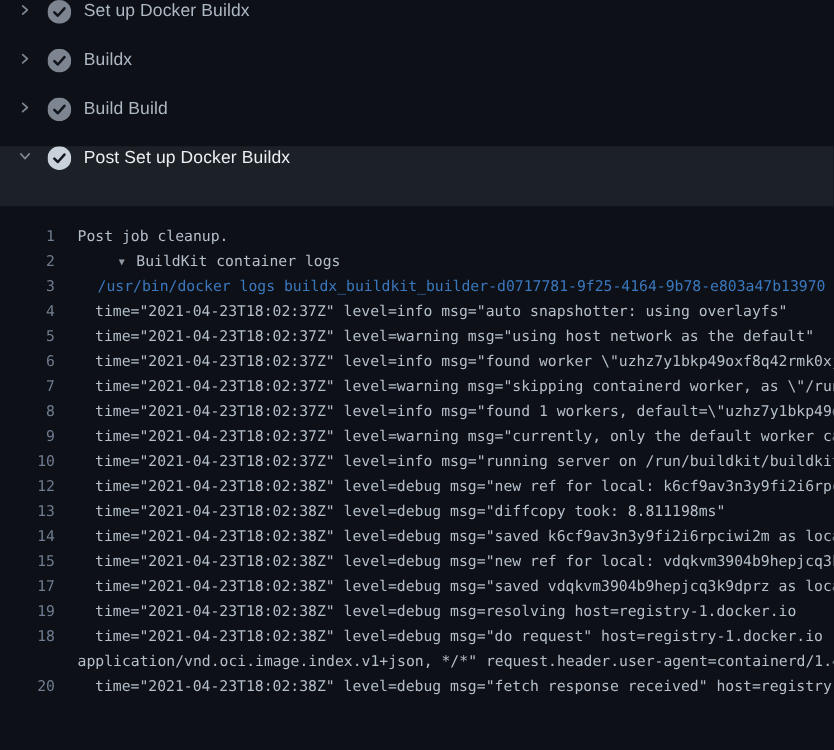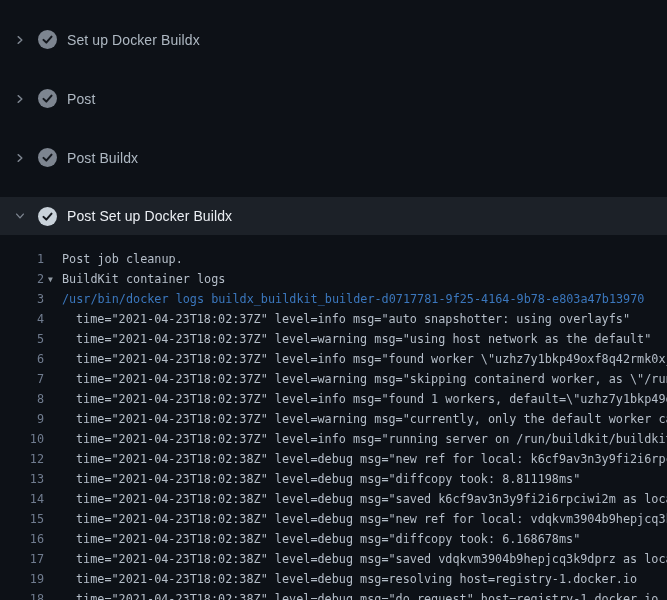--- a/index.html
+++ b/index.html
@@ -5,26 +5,25 @@
   html,body{margin:0;padding:0;}
   body{
     width:667px;height:600px;overflow:hidden;
     background:#0d1117;
     font-family:"Liberation Sans",sans-serif;
     -webkit-font-smoothing:antialiased;
   }
   
   .steps{width:667px;}
   .step-row{
-    display:flex;align-items:center;
+    display:flex;
     height:39px;padding-left:12px;box-sizing:border-box;
     cursor:pointer;
-    margin-top:20px;
   }
-  .step-row.expanded{background:#1c2128;height:38px;}
+  .step-row.expanded{background:#1c2128;height:48px;}
   .chev{
     width:16px;height:16px;flex:0 0 16px;
     display:flex;align-items:center;justify-content:center;
     color:#7d8590;
   }
   .chev svg{display:block;}
   .status{
     width:19px;height:19px;flex:0 0 19px;
     margin-left:10px;border-radius:50%;
     display:flex;align-items:center;justify-content:center;
@@ -46,22 +45,22 @@
     white-space:pre;overflow:hidden;width:667px;
   }
   .num{
     flex:0 0 44px;text-align:right;
     color:#707c8f;user-select:none;cursor:pointer;
   }
   .txt{color:#b5bec9;flex:0 0 auto;}
   .k-base  .txt{padding-left:18px;}
   .k-wrap  .txt{padding-left:18px;}
   .k-output .txt{padding-left:32px;}
-  .k-command .txt{padding-left:18px;color:#3b77bd;}
-  .k-group .txt{padding-left:4px;cursor:pointer;}
+  .k-command .txt{padding-left:34px;color:#3b77bd;}
+  .k-group .txt{padding-left:4px;cursor:pointer;margin-left:47px;}
   .caret{
     display:inline-block;width:14px;color:#9099a3;
     font-size:8px;vertical-align:1px;
   }
 </style>
 </head>
 <body>
 
 <div class="steps" id="steps">
     <div class="step-row">
@@ -83,35 +82,35 @@
         <svg width="12" height="12" viewBox="0 0 16 16">
           <path d="M5.5 3.5 L10.5 8 L5.5 12.5" fill="none" stroke="currentColor" stroke-width="1.8" stroke-linecap="round" stroke-linejoin="round"></path>
         </svg>
       </span>
       <span class="status">
         <svg width="19" height="19" viewBox="0 0 16 16">
           <circle cx="8" cy="8" r="8" fill="#7d8590"></circle>
           <path d="M4.6 8.3 L7 10.6 L11.4 5.6" fill="none" stroke="#12161c" stroke-width="1.7" stroke-linecap="round" stroke-linejoin="round"></path>
         </svg>
       </span>
-      <span class="step-label">Post</span>
+      <span class="step-label">Buildx</span>
     </div>
     <div class="step-row">
       <span class="chev">
         <svg width="12" height="12" viewBox="0 0 16 16">
           <path d="M5.5 3.5 L10.5 8 L5.5 12.5" fill="none" stroke="currentColor" stroke-width="1.8" stroke-linecap="round" stroke-linejoin="round"></path>
         </svg>
       </span>
       <span class="status">
         <svg width="19" height="19" viewBox="0 0 16 16">
           <circle cx="8" cy="8" r="8" fill="#7d8590"></circle>
           <path d="M4.6 8.3 L7 10.6 L11.4 5.6" fill="none" stroke="#12161c" stroke-width="1.7" stroke-linecap="round" stroke-linejoin="round"></path>
         </svg>
       </span>
-      <span class="step-label">Post Buildx</span>
+      <span class="step-label">Build Build</span>
     </div>
     <div class="step-row expanded">
       <span class="chev">
         <svg width="12" height="12" viewBox="0 0 16 16">
           <path d="M3.5 5.5 L8 10.5 L12.5 5.5" fill="none" stroke="currentColor" stroke-width="1.8" stroke-linecap="round" stroke-linejoin="round"></path>
         </svg>
       </span>
       <span class="status">
         <svg width="19" height="19" viewBox="0 0 16 16">
           <circle cx="8" cy="8" r="8" fill="#c9d2da"></circle>
@@ -129,19 +128,18 @@
     <div class="log-row k-output"><span class="num">5</span><span class="txt">time="2021-04-23T18:02:37Z" level=warning msg="using host network as the default"</span></div>
     <div class="log-row k-output"><span class="num">6</span><span class="txt">time="2021-04-23T18:02:37Z" level=info msg="found worker \"uzhz7y1bkp49oxf8q42rmk0xj</span></div>
     <div class="log-row k-output"><span class="num">7</span><span class="txt">time="2021-04-23T18:02:37Z" level=warning msg="skipping containerd worker, as \"/run</span></div>
     <div class="log-row k-output"><span class="num">8</span><span class="txt">time="2021-04-23T18:02:37Z" level=info msg="found 1 workers, default=\"uzhz7y1bkp49ox</span></div>
     <div class="log-row k-output"><span class="num">9</span><span class="txt">time="2021-04-23T18:02:37Z" level=warning msg="currently, only the default worker can</span></div>
     <div class="log-row k-output"><span class="num">10</span><span class="txt">time="2021-04-23T18:02:37Z" level=info msg="running server on /run/buildkit/buildkitd</span></div>
     <div class="log-row k-output"><span class="num">12</span><span class="txt">time="2021-04-23T18:02:38Z" level=debug msg="new ref for local: k6cf9av3n3y9fi2i6rpci</span></div>
     <div class="log-row k-output"><span class="num">13</span><span class="txt">time="2021-04-23T18:02:38Z" level=debug msg="diffcopy took: 8.811198ms"</span></div>
     <div class="log-row k-output"><span class="num">14</span><span class="txt">time="2021-04-23T18:02:38Z" level=debug msg="saved k6cf9av3n3y9fi2i6rpciwi2m as local</span></div>
     <div class="log-row k-output"><span class="num">15</span><span class="txt">time="2021-04-23T18:02:38Z" level=debug msg="new ref for local: vdqkvm3904b9hepjcq3k9</span></div>
-    <div class="log-row k-output"><span class="num">16</span><span class="txt">time="2021-04-23T18:02:38Z" level=debug msg="diffcopy took: 6.168678ms"</span></div>
     <div class="log-row k-output"><span class="num">17</span><span class="txt">time="2021-04-23T18:02:38Z" level=debug msg="saved vdqkvm3904b9hepjcq3k9dprz as local</span></div>
     <div class="log-row k-output"><span class="num">19</span><span class="txt">time="2021-04-23T18:02:38Z" level=debug msg=resolving host=registry-1.docker.io</span></div>
     <div class="log-row k-output"><span class="num">18</span><span class="txt">time="2021-04-23T18:02:38Z" level=debug msg="do request" host=registry-1.docker.io re</span></div>
     <div class="log-row k-wrap"><span class="num"></span><span class="txt">application/vnd.oci.image.index.v1+json, */*" request.header.user-agent=containerd/1.4.</span></div>
     <div class="log-row k-output"><span class="num">20</span><span class="txt">time="2021-04-23T18:02:38Z" level=debug msg="fetch response received" host=registry-1</span></div>
   </div>
 
 </body></html>

